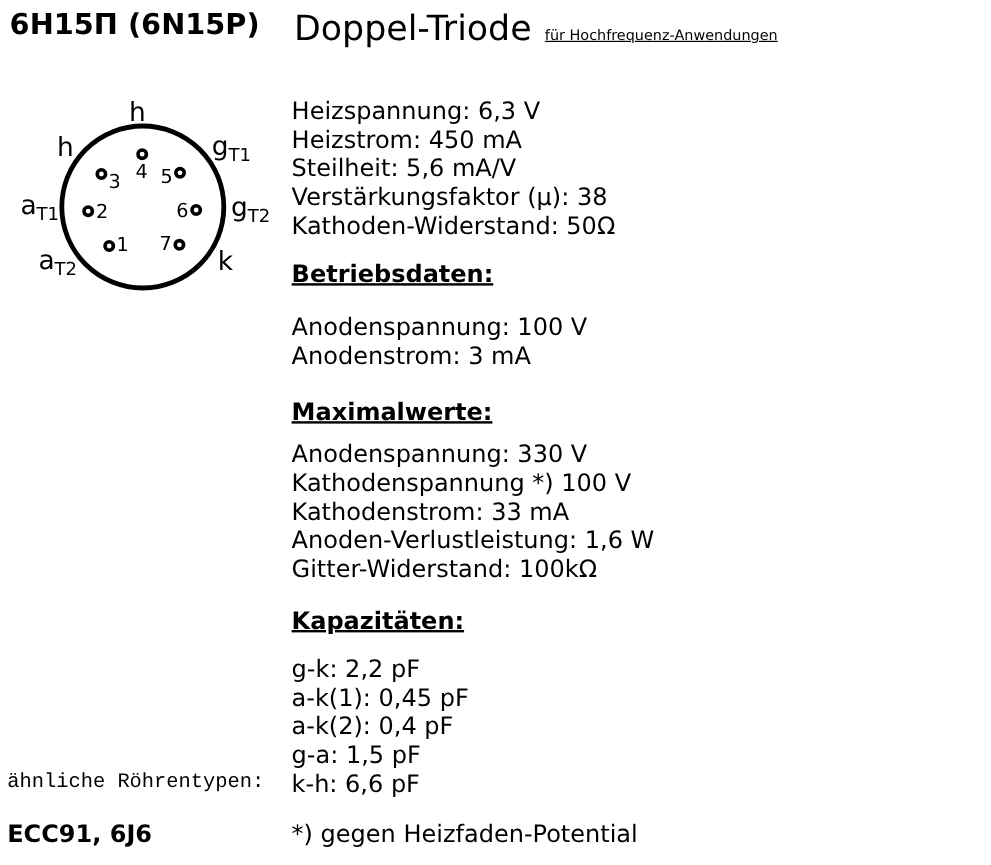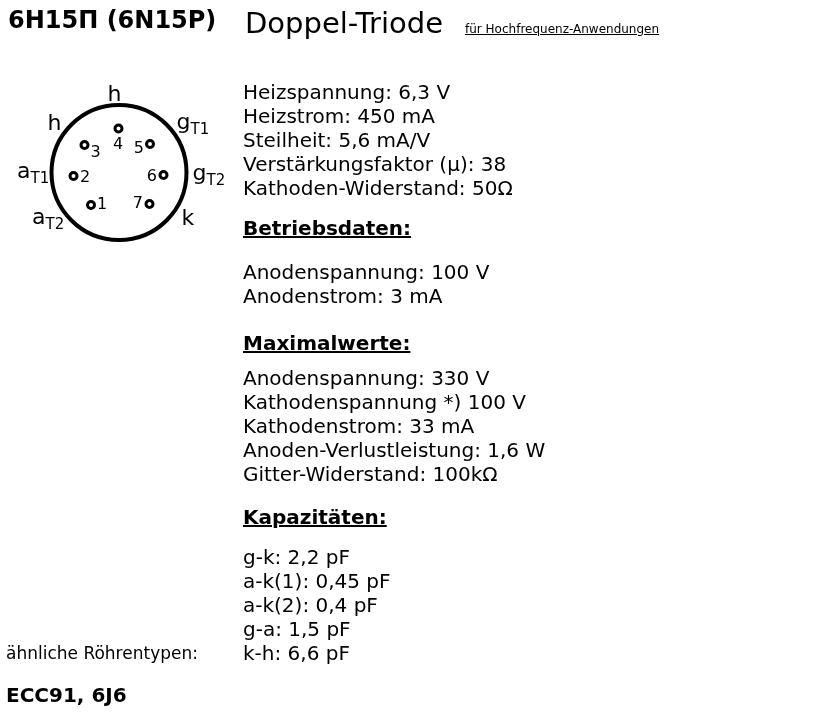--- a/index.html
+++ b/index.html
@@ -6,34 +6,34 @@
   .page{
     position:relative;width:826px;height:721px;background:#ffffff;
     font-family:"DejaVu Sans",sans-serif;color:#000;overflow:hidden;
   }
   .tube-name{
     position:absolute;left:8px;top:6px;font-size:24px;font-weight:bold;
     line-height:28px;white-space:nowrap;margin:0;
   }
   .title-row{
     position:absolute;left:245px;top:4px;display:flex;align-items:baseline;
-    gap:22px;white-space:nowrap;
+    gap:11px;white-space:nowrap;
   }
   .main-title{font-size:29px;line-height:38px;}
   .subtitle{font-size:12px;text-decoration:underline;}
   .pinout{position:absolute;left:0;top:75px;width:240px;height:180px;}
   .pinout text{fill:#000;}
   .socket-ring{fill:none;stroke:#000;stroke-width:4;}
   .pin-hole{fill:#fff;stroke:#000;stroke-width:3;}
   .pin-num{font-size:16px;}
   .socket-label{font-size:22px;}
   .sub{font-size:15px;}
   .col{position:absolute;left:243px;font-size:20px;line-height:24px;white-space:nowrap;}
   .heading{text-decoration:underline;font-weight:bold;}
-  .similar-label{position:absolute;left:6px;top:641px;font-size:17px;line-height:24px;white-space:nowrap;}
+  .similar-label{position:absolute;left:6px;top:641px;font-size:17px;line-height:24px;white-space:nowrap;font-family:Liberation Mono, monospace;}
   .similar-value{position:absolute;left:6px;top:683px;font-size:20px;line-height:24px;white-space:nowrap;font-weight:bold;}
 </style>
 </head>
 <body>
 
 <div class="page">
 
   <h1 class="tube-name">6Н15П (6N15P)</h1>
 
   <div class="title-row">
@@ -110,14 +110,15 @@
     <div>g-k: 2,2 pF</div>
     <div>a-k(1): 0,45 pF</div>
     <div>a-k(2): 0,4 pF</div>
     <div>g-a: 1,5 pF</div>
     <div>k-h: 6,6 pF</div>
   </div>
 
   <div class="similar-label">ähnliche Röhrentypen:</div>
   <div class="similar-value">ECC91, 6J6</div>
 
+  <div class="col" style="top:683px">*) gegen Heizfaden-Potential</div>
 
 </div>
 
 </body></html>

